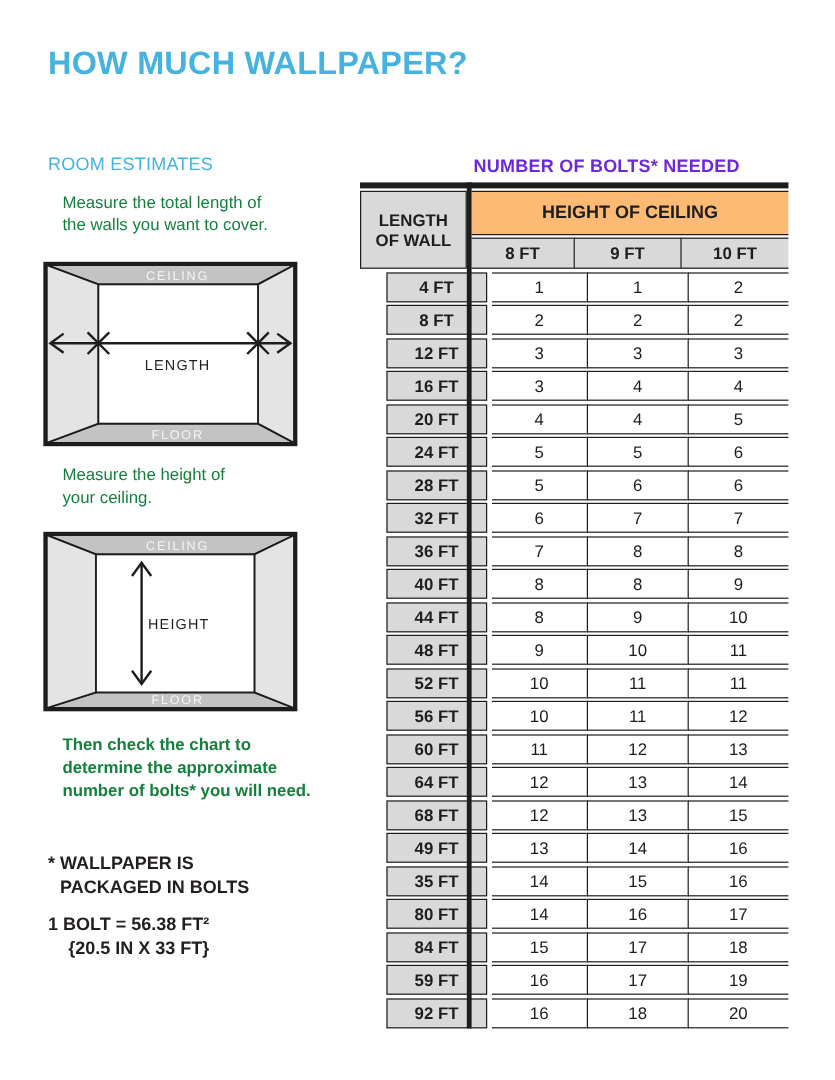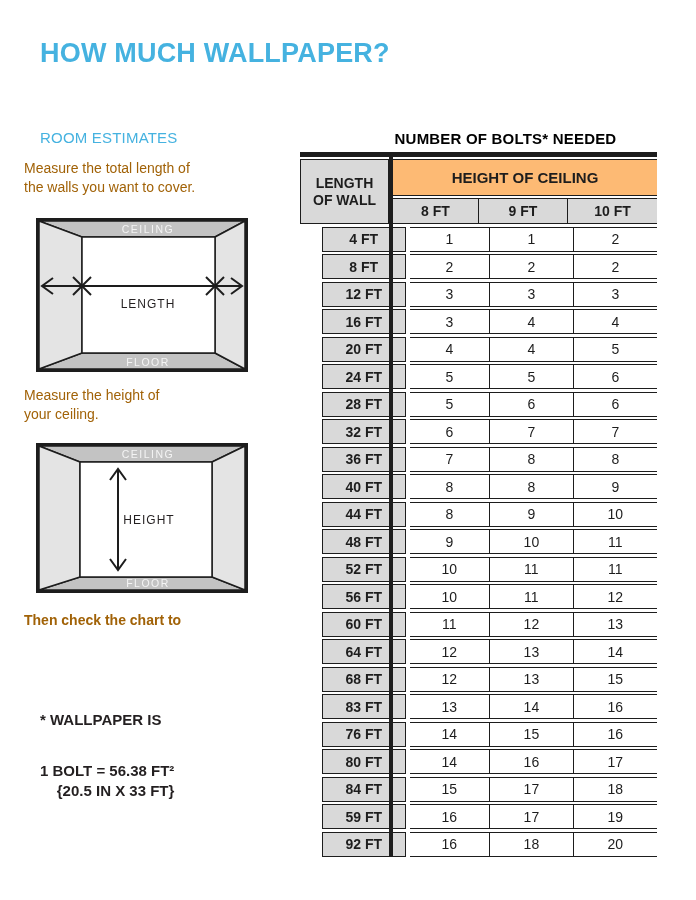--- a/index.html
+++ b/index.html
@@ -2,30 +2,30 @@
 <html><head>
 <meta charset="utf-8">
 <style>
   * { margin:0; padding:0; box-sizing:border-box; }
   html,body { background:#ffffff; }
   body { font-family:"Liberation Sans", sans-serif; color:#1d1d1d; }
   .page { position:relative; width:680px; height:900px; background:#fff; overflow:hidden; }
 
   .title { position:absolute; left:40px; top:38px; font-size:27px; font-weight:bold; color:#45b2e0; letter-spacing:0.2px; }
   .section-head { position:absolute; font-size:15px; font-weight:normal; color:#45b2e0; letter-spacing:0.2px; }
-  .para { position:absolute; left:24px; font-size:14px; line-height:19px; color:#a16207; }
+  .para { position:absolute; left:52px; font-size:14px; line-height:19px; color:#15803d; }
 
   .foot { position:absolute; left:40px; font-size:15px; font-weight:bold; line-height:20px; color:#231f20; display:flex; }
   .foot .star { width:10px; }
   .boltinfo { position:absolute; left:40px; font-size:15px; font-weight:bold; line-height:20px; color:#231f20;text-align:right; }
 
   .diagram { position:absolute; left:36px; }
 
   
-  .tbl-title { position:absolute; left:327px; top:130px; width:357px; text-align:center; font-size:15px; font-weight:bold; color:#000000; letter-spacing:0.2px; }
+  .tbl-title { position:absolute; left:327px; top:130px; width:357px; text-align:center; font-size:15px; font-weight:bold; color:#6d28d9; letter-spacing:0.2px; }
   .bolt-table { position:absolute; left:300px; top:152px; width:357px; height:705px; }
   .topbar { height:5px; background:#1d1d1d; }
   .vbar { position:absolute; left:89px; top:0; width:4px; height:100%; background:#1d1d1d; }
   .thead { display:flex; margin-top:2px; }
   .lenhead { width:89px; height:65px; background:#d9d9d9; border:1.5px solid #1d1d1d;
              display:flex; flex-direction:column; justify-content:center; align-items:center;
              font-weight:bold; font-size:14px; line-height:17px; }
   .headright { width:264px; margin-left:4px; }
   .grouphead { height:37px; background:#fdba74; border-top:1.5px solid #1d1d1d; border-bottom:1.5px solid #1d1d1d;
                display:flex; align-items:center; justify-content:center; font-weight:bold; font-size:15px; }
@@ -98,26 +98,29 @@
     <g stroke="#1d1d1d" stroke-width="2" fill="none">
       <line x1="82" y1="26" x2="82" y2="127"></line>
       <polyline points="74,37 82,26 90,37"></polyline>
       <polyline points="74,116 82,127 90,116"></polyline>
     </g>
     <text x="113" y="81" text-anchor="middle" font-size="12" letter-spacing="1" fill="#231f20">HEIGHT</text>
   </svg>
 
   <div class="para" style="top:611px;font-weight:bold;">
     <div>Then check the chart to</div>
+    <div>determine the approximate</div>
+    <div>number of bolts* you will need.</div>
   </div>
 
   <div class="foot" style="top:710px;">
     <div class="star">*</div>
     <div>
       <div>WALLPAPER IS</div>
+      <div>PACKAGED IN BOLTS</div>
     </div>
   </div>
 
   <div class="boltinfo" style="top:761px;">
     <div>1 BOLT = 56.38 FT²</div>
     <div>{20.5 IN X 33 FT}</div>
   </div>
 
   <div class="tbl-title">NUMBER OF BOLTS* NEEDED</div>
 
@@ -237,27 +240,27 @@
           <div class="val c1">13</div>
           <div class="val c2">14</div>
         </div>
         <div class="trow">
           <div class="rowhead">68 FT</div>
           <div class="val c0">12</div>
           <div class="val c1">13</div>
           <div class="val c2">15</div>
         </div>
         <div class="trow">
-          <div class="rowhead">83 FT</div>
+          <div class="rowhead">49 FT</div>
           <div class="val c0">13</div>
           <div class="val c1">14</div>
           <div class="val c2">16</div>
         </div>
         <div class="trow">
-          <div class="rowhead">76 FT</div>
+          <div class="rowhead">35 FT</div>
           <div class="val c0">14</div>
           <div class="val c1">15</div>
           <div class="val c2">16</div>
         </div>
         <div class="trow">
           <div class="rowhead">80 FT</div>
           <div class="val c0">14</div>
           <div class="val c1">16</div>
           <div class="val c2">17</div>
         </div>

